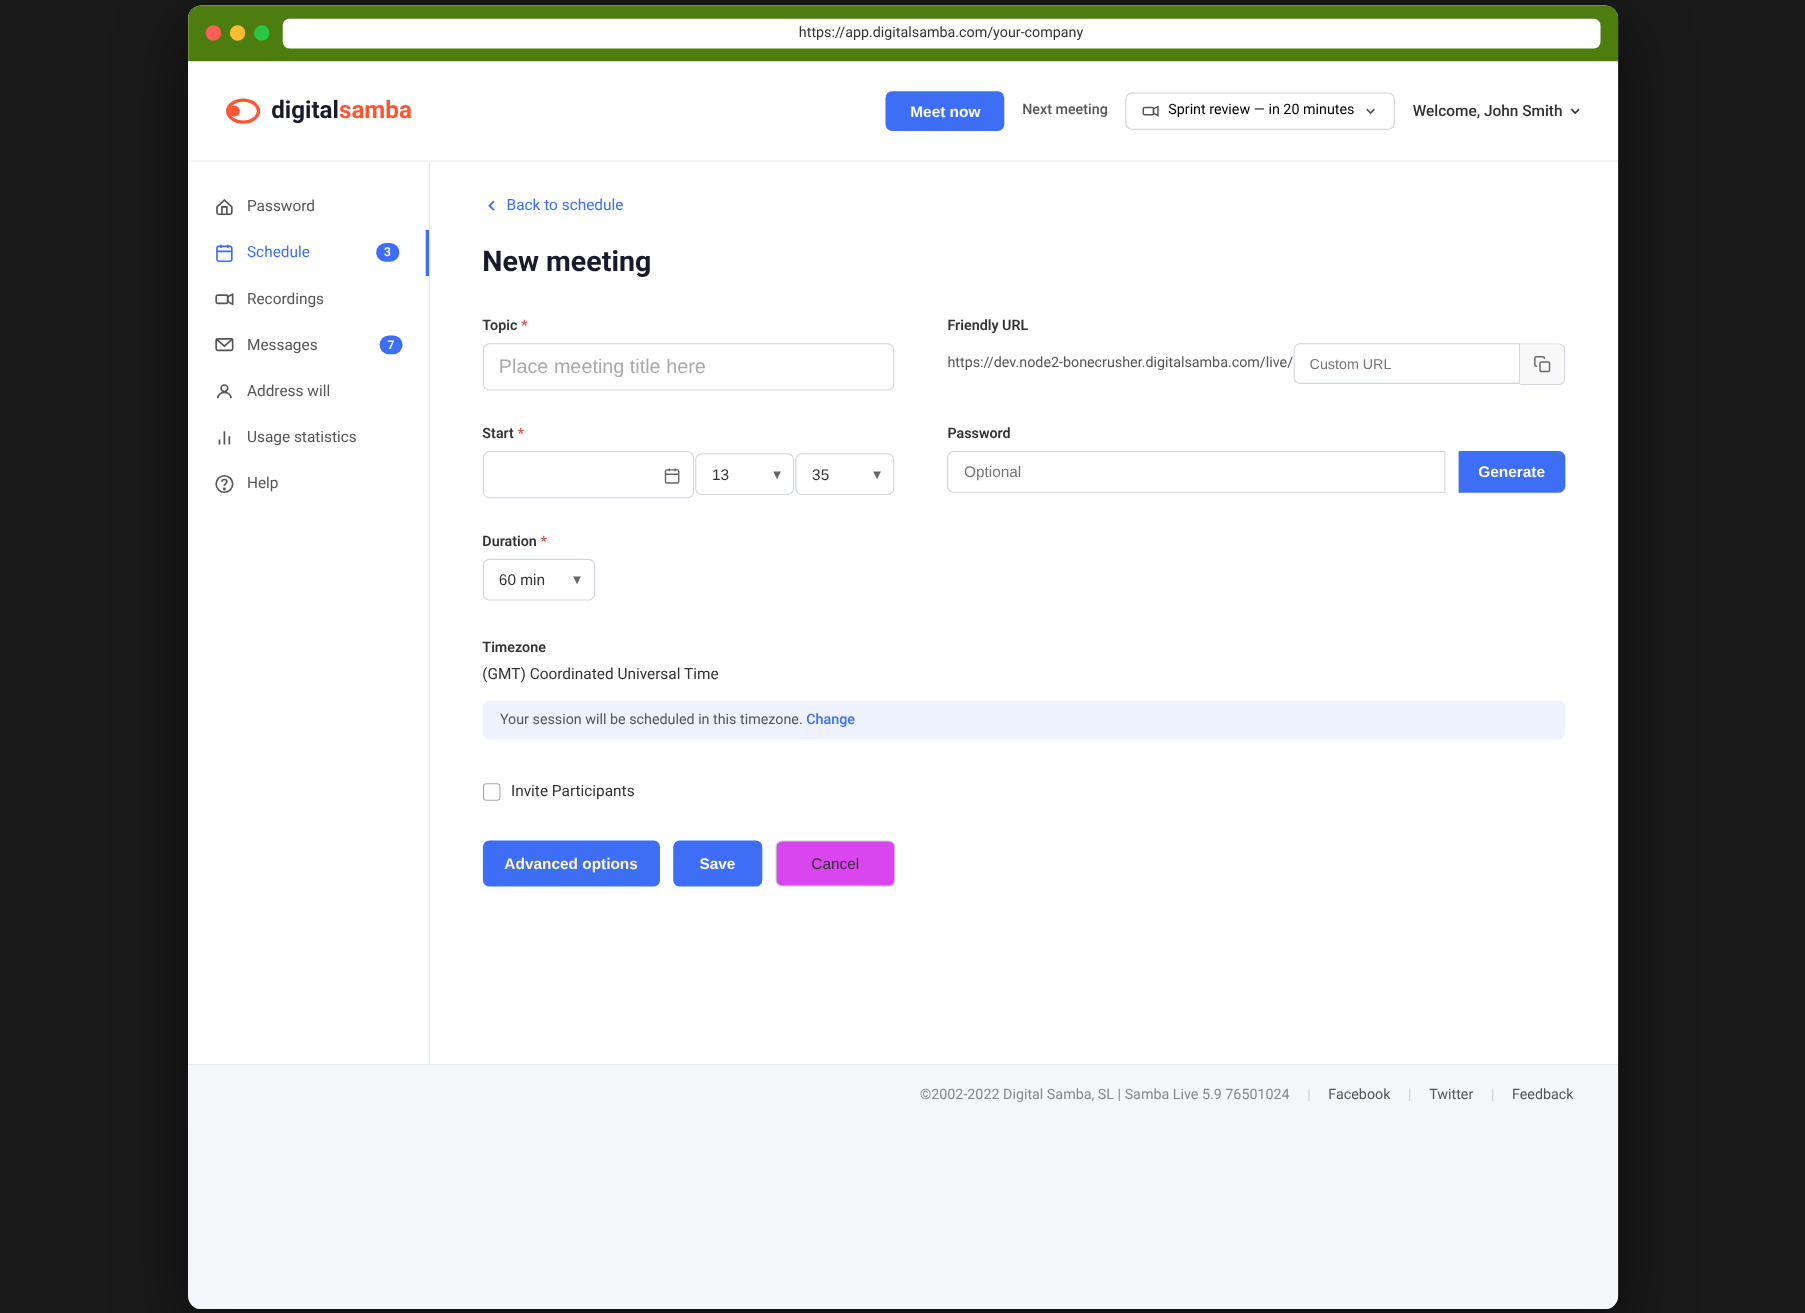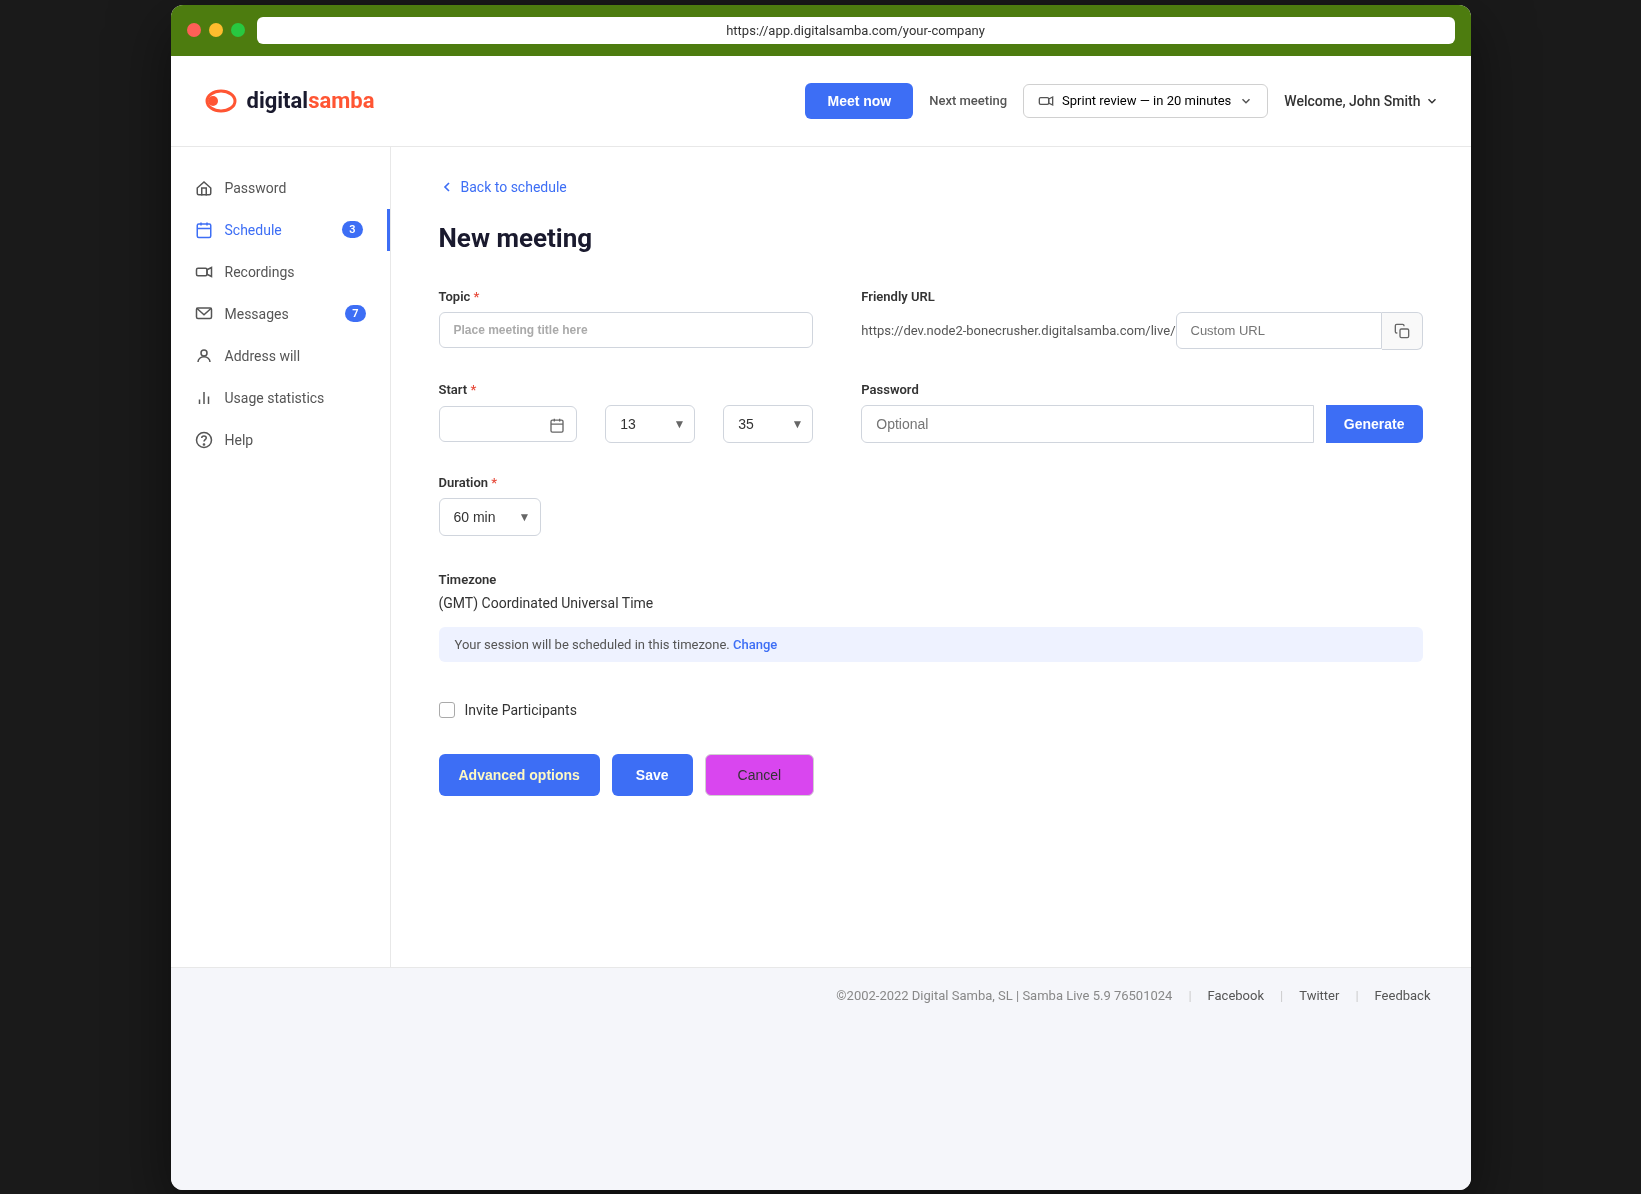--- a/index.html
+++ b/index.html
@@ -143,30 +143,29 @@
     }
 
     .form-group { display: flex; flex-direction: column; gap: 8px; }
     .form-label { font-size: 13px; font-weight: 600; color: #333; }
     .form-label .required { color: #e74c3c; }
 
     .form-input {
       border: 1px solid #d0d5dd;
       border-radius: 6px;
       padding: 10px 14px;
-      font-size: 12px;
+      font-size: 18px;
       color: #333;
       outline: none;
       width: 100%;
-      font-weight: bold;
     }
 
     .form-input::placeholder { color: #aaa; }
 
-    .start-row { display: flex; align-items: center; gap: 28px; }
+    .start-row { display: flex; align-items: center; gap: 1px; }
 
     .date-input-wrapper { position: relative; flex: 1; }
     .date-input-wrapper input { padding-right: 40px; }
     .calendar-icon { position: absolute; right: 12px; top: 50%; transform: translateY(-50%); color: #666; }
 
     .select-wrapper { position: relative; }
     .select-wrapper select {
       appearance: none;
       border: 1px solid #d0d5dd;
       border-radius: 6px;

